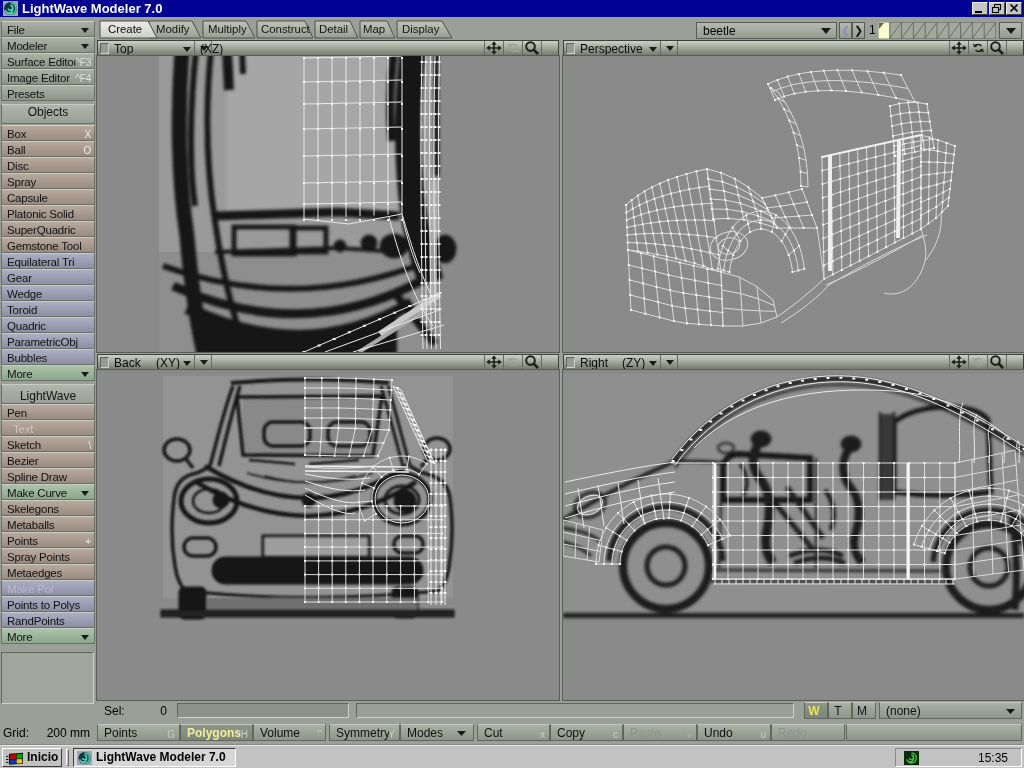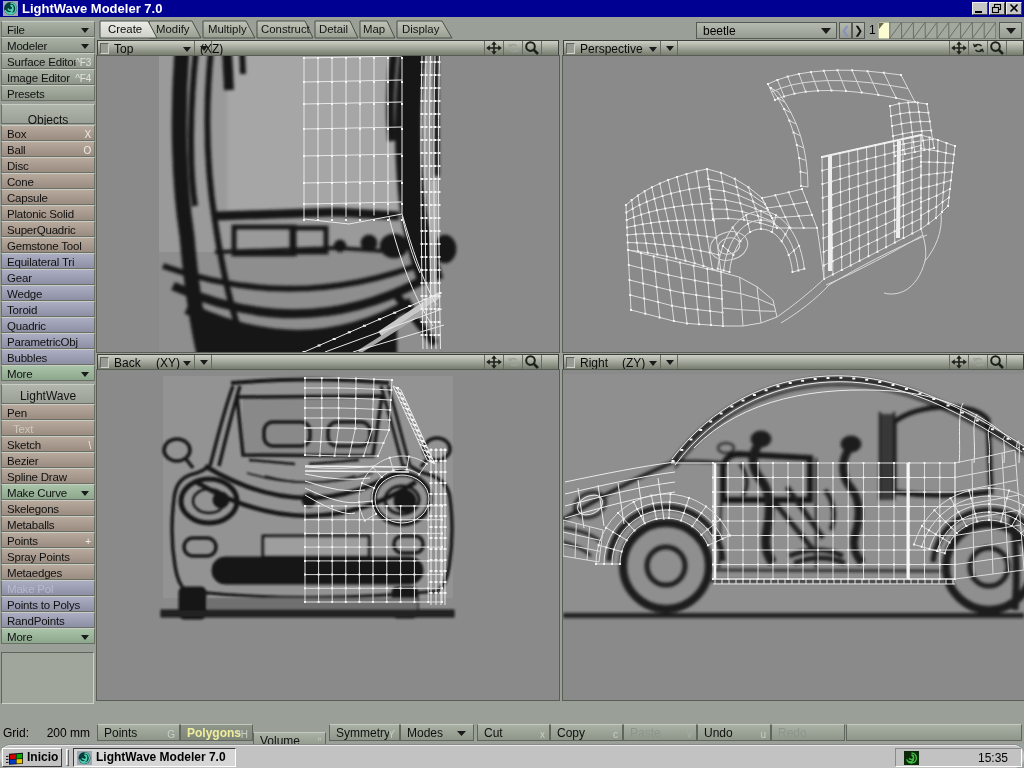--- a/index.html
+++ b/index.html
@@ -22,21 +22,21 @@
 .dimb{color:#b8bacb !important;}
 
 .vph{position:absolute;height:16px;background:linear-gradient(#ccd0c6,#767c6e);border:1px solid #3c403a;}
 .vph .lbl{position:absolute;top:1px;font-size:12px;color:#0a0a0a;}
 .vpbody{position:absolute;background:#8a8a8a;overflow:hidden;outline:1px solid #585d55;}
 svg{display:block;}
 .fld{position:absolute;border:1px solid;border-color:#5f655d #cdd1c9 #cdd1c9 #5f655d;background:#969c94;}
 .tb{position:absolute;height:17px;font-size:12px;color:#101010;padding:1px 4px 0 6px;
  border:1px solid #60655e;border-top:1px solid #c4c8c0;background:linear-gradient(#a9b1a5,#8e968a);line-height:15px;}
 .tb .sc{position:absolute;right:4px;top:2px;color:#c9cdc5;font-size:10px;}
-#taskbar{position:absolute;left:0;top:745px;width:1024px;height:23px;background:#c2c2c2;border-top:1px solid #e8e8e8;box-shadow:0 -1px 0 #8a8a8a;border-radius:10px;}
+#taskbar{position:absolute;left:0;top:745px;width:1024px;height:23px;background:#c2c2c2;border-top:1px solid #e8e8e8;box-shadow:0 -1px 0 #8a8a8a;}
 .tskbtn{position:absolute;top:2px;height:19px;background:#c2c2c2;border:1px solid;border-color:#ffffff #3a3a3a #3a3a3a #ffffff;font-size:12px;font-weight:bold;color:#000;}
 </style></head><body>
 <div id="titlebar">
   <svg class="abs" style="left:3px;top:1px" width="16" height="15">
     <rect x="0" y="0" width="15" height="15" fill="#9aa6b2"></rect>
     <circle cx="7.5" cy="7.5" r="6.5" fill="#073a3a"></circle>
     <path d="M7.5 2 A5.5 5.5 0 1 1 2.2 9 A4 4 0 1 0 7.5 4.2 A2.5 2.5 0 1 1 5 7.5" fill="none" stroke="#4fd0b0" stroke-width="1.6"></path>
   </svg>
   <div class="txt">LightWave Modeler 7.0</div>
   <div class="winbtn" style="right:36px">
@@ -125,25 +125,25 @@
         <path d="M0 0 L10 0 L5 6 Z" fill="#1a1a1a"></path>
       </svg>
     </div>
 
   <div id="sidebar">
   <div class="sb gray" style="top:4px">File<span class="dd"></span></div>
   <div class="sb gray" style="top:20px">Modeler<span class="dd"></span></div>
   <div class="sb gray" style="top:36px">Surface Editor<span class="sc">^F3</span></div>
   <div class="sb gray" style="top:52px">Image Editor<span class="sc">^F4</span></div>
   <div class="sb gray" style="top:68px">Presets</div>
-  <div class="hdr" style="top:87px;padding-top:8px;background:linear-gradient(#b0b6ac,#9aa096);border:1px solid #6a6f66;border-top:1px solid #c8ccc4;height:20px;">Objects</div>
+  <div class="hdr" style="top:87px;padding-top:0;background:linear-gradient(#b0b6ac,#9aa096);border:1px solid #6a6f66;border-top:1px solid #c8ccc4;height:20px;">Objects</div>
   <div class="sb warm" style="top:108px">Box<span class="sc" style="color:#efefe7">X</span></div>
   <div class="sb warm" style="top:124px">Ball<span class="sc" style="color:#efefe7">O</span></div>
   <div class="sb warm" style="top:140px">Disc</div>
-  <div class="sb warm" style="top:156px">Cone</div>
+  <div class="sb warm" style="top:156px">Spray</div>
   <div class="sb warm" style="top:172px">Capsule</div>
   <div class="sb warm" style="top:188px">Platonic Solid</div>
   <div class="sb warm" style="top:204px">SuperQuadric</div>
   <div class="sb warm" style="top:220px">Gemstone Tool</div>
   <div class="sb blue" style="top:236px">Equilateral Tri</div>
   <div class="sb blue" style="top:252px">Gear</div>
   <div class="sb blue" style="top:268px">Wedge</div>
   <div class="sb blue" style="top:284px">Toroid</div>
   <div class="sb blue" style="top:300px">Quadric</div>
   <div class="sb blue" style="top:316px">ParametricObj</div>
@@ -514,27 +514,40 @@
           <path d="M381.8,183.3 L383.4,178.6 L385.5,174.2 L388.1,169.9 L391.1,166.0 L394.5,162.4 L398.3,159.3 L402.4,156.5 L406.8,154.2 L411.4,152.4 L416.2,151.1 L421.1,150.3 L426.0,150.0 L430.9,150.3 L435.8,151.1 L440.6,152.4 L445.2,154.2 L449.6,156.5 L453.7,159.3 L457.5,162.4 L460.9,166.0 L463.9,169.9 L466.5,174.2 L468.6,178.6 L470.2,183.3 M374.1,181.1 L376.0,175.6 L378.5,170.4 L381.5,165.4 L385.0,160.8 L389.1,156.6 L393.5,152.9 L398.3,149.6 L403.5,146.9 L408.9,144.8 L414.5,143.2 L420.2,142.3 L426.0,142.0 L431.8,142.3 L437.5,143.2 L443.1,144.8 L448.5,146.9 L453.7,149.6 L458.5,152.9 L462.9,156.6 L467.0,160.8 L470.5,165.4 L473.5,170.4 L476.0,175.6 L477.9,181.1 M366.4,178.9 L368.6,172.6 L371.4,166.6 L374.9,160.9 L379.0,155.6 L383.6,150.8 L388.7,146.5 L394.2,142.8 L400.1,139.7 L406.3,137.2 L412.8,135.4 L419.3,134.4 L426.0,134.0 L432.7,134.4 L439.2,135.4 L445.7,137.2 L451.9,139.7 L457.8,142.8 L463.3,146.5 L468.4,150.8 L473.0,155.6 L477.1,160.9 L480.6,166.6 L483.4,172.6 L485.6,178.9 M358.7,176.7 L361.2,169.6 L364.4,162.8 L368.3,156.4 L372.9,150.4 L378.1,144.9 L383.9,140.1 L390.1,135.9 L396.8,132.4 L403.8,129.6 L411.0,127.6 L418.5,126.4 L426.0,126.0 L433.5,126.4 L441.0,127.6 L448.2,129.6 L455.2,132.4 L461.9,135.9 L468.1,140.1 L473.9,144.9 L479.1,150.4 L483.7,156.4 L487.6,162.8 L490.8,169.6 L493.3,176.7 M351.0,174.5 L353.8,166.6 L357.3,159.0 L361.7,151.8 L366.8,145.2 L372.6,139.1 L379.1,133.7 L386.0,129.0 L393.4,125.1 L401.3,122.0 L409.3,119.8 L417.6,118.5 L426.0,118.0 L434.4,118.5 L442.7,119.8 L450.7,122.0 L458.6,125.1 L466.0,129.0 L472.9,133.7 L479.4,139.1 L485.2,145.2 L490.3,151.8 L494.7,159.0 L498.2,166.6 L501.0,174.5 M381.8,183.3 L351.0,174.5 M386.5,172.4 L359.0,156.1 M393.8,163.1 L371.4,140.3 M403.3,156.0 L387.5,128.2 M414.2,151.5 L406.1,120.6 M426.0,150.0 L426.0,118.0 M437.8,151.5 L445.9,120.6 M448.7,156.0 L464.5,128.2 M458.2,163.1 L480.6,140.3 M465.5,172.4 L493.0,156.1 M470.2,183.3 L501.0,174.5" fill="none" stroke="#dcdcdc" stroke-width="1.0"></path>
           <path d="M380.8,183.3h2 M385.5,172.4h2 M392.8,163.1h2 M402.3,156.0h2 M413.2,151.5h2 M425.0,150.0h2 M436.8,151.5h2 M447.7,156.0h2 M457.2,163.1h2 M464.5,172.4h2 M469.2,183.3h2 M373.1,181.1h2 M378.6,168.3h2 M387.2,157.4h2 M398.3,149.0h2 M411.2,143.8h2 M425.0,142.0h2 M438.8,143.8h2 M451.7,149.0h2 M462.8,157.4h2 M471.4,168.3h2 M476.9,181.1h2 M365.4,178.9h2 M371.7,164.3h2 M381.6,151.7h2 M394.4,142.1h2 M409.2,136.1h2 M425.0,134.0h2 M440.8,136.1h2 M455.6,142.1h2 M468.4,151.7h2 M478.3,164.3h2 M484.6,178.9h2 M357.7,176.7h2 M364.9,160.2h2 M376.0,146.0h2 M390.4,135.1h2 M407.1,128.3h2 M425.0,126.0h2 M442.9,128.3h2 M459.6,135.1h2 M474.0,146.0h2 M485.1,160.2h2 M492.3,176.7h2 M350.0,174.5h2 M358.0,156.1h2 M370.4,140.3h2 M386.5,128.2h2 M405.1,120.6h2 M425.0,118.0h2 M444.9,120.6h2 M463.5,128.2h2 M479.6,140.3h2 M492.0,156.1h2 M500.0,174.5h2" stroke="#f4f4f4" stroke-width="2" fill="none"></path>
           <path d="M392.0,93.0 L392.0,107.5 L392.0,122.0 L392.0,136.5 L392.0,151.0 L392.0,165.5 L392.0,180.0 L392.0,194.5 L392.0,209.0 M409.0,89.5 L409.2,104.1 L409.5,118.8 L409.8,133.4 L410.0,148.0 L410.2,162.6 L410.5,177.2 L410.8,191.9 L411.0,206.5 M426.0,86.0 L426.5,100.8 L427.0,115.5 L427.5,130.2 L428.0,145.0 L428.5,159.8 L429.0,174.5 L429.5,189.2 L430.0,204.0 M439.0,83.0 L439.8,97.9 L440.6,112.8 L441.4,127.6 L442.2,142.5 L443.1,157.4 L443.9,172.2 L444.7,187.1 L445.5,202.0 M452.0,80.0 L453.1,95.0 L454.2,110.0 L455.4,125.0 L456.5,140.0 L457.6,155.0 L458.8,170.0 L459.9,185.0 L461.0,200.0 M392.0,93.0 L409.0,89.5 L426.0,86.0 L439.0,83.0 L452.0,80.0 M392.0,107.5 L409.2,104.1 L426.5,100.8 L439.8,97.9 L453.1,95.0 M392.0,122.0 L409.5,118.8 L427.0,115.5 L440.6,112.8 L454.2,110.0 M392.0,136.5 L409.8,133.4 L427.5,130.2 L441.4,127.6 L455.4,125.0 M392.0,151.0 L410.0,148.0 L428.0,145.0 L442.2,142.5 L456.5,140.0 M392.0,165.5 L410.2,162.6 L428.5,159.8 L443.1,157.4 L457.6,155.0 M392.0,180.0 L410.5,177.2 L429.0,174.5 L443.9,172.2 L458.8,170.0 M392.0,194.5 L410.8,191.9 L429.5,189.2 L444.7,187.1 L459.9,185.0 M392.0,209.0 L411.0,206.5 L430.0,204.0 L445.5,202.0 L461.0,200.0" fill="none" stroke="#dcdcdc" stroke-width="1.0"></path>
           <path d="M396,93 C398,80 394,43 400,33 M411,93 C413,72 408,54 414,44 M426,93 C428,64 422,65 428,55 M441,93 C443,56 436,76 442,66 M456,93 C458,48 450,87 456,77"></path>
           <path d="M150,209 L392,209 M150,214 L392,214 M152,209 L152,214 M159,209 L159,214 M166,209 L166,214 M173,209 L173,214 M180,209 L180,214 M187,209 L187,214 M194,209 L194,214 M201,209 L201,214 M208,209 L208,214 M215,209 L215,214 M222,209 L222,214 M229,209 L229,214 M236,209 L236,214 M243,209 L243,214 M250,209 L250,214 M257,209 L257,214 M264,209 L264,214 M271,209 L271,214 M278,209 L278,214 M285,209 L285,214 M292,209 L292,214 M299,209 L299,214 M306,209 L306,214 M313,209 L313,214 M320,209 L320,214 M327,209 L327,214 M334,209 L334,214 M341,209 L341,214 M348,209 L348,214 M355,209 L355,214 M362,209 L362,214 M369,209 L369,214 M376,209 L376,214 M383,209 L383,214 M390,209 L390,214"></path>
           <ellipse cx="27" cy="135" rx="13" ry="9" transform="rotate(-25 27 135)" stroke="#eaeaea"></ellipse>
         </g>
       </svg>
     </div>
 
+  <div class="abs" style="left:97px;top:684px;width:927px;height:19px;background:#9aa098;">
+    <div class="abs" style="left:7px;top:3px;font-size:12px;">Sel:</div>
+    <div class="abs" style="left:48px;top:3px;width:22px;font-size:12px;text-align:right;">0</div>
+    <div class="fld" style="left:80px;top:2px;width:172px;height:15px;background:#8d938b;"></div>
+    <div class="fld" style="left:259px;top:2px;width:438px;height:15px;background:#9aa098;"></div>
+    <div class="tb" style="left:707px;top:1px;width:24px;background:linear-gradient(#8e968a,#7e867a);color:#e8e460;font-weight:bold;text-align:center;padding-left:0;">W</div>
+    <div class="tb" style="left:731px;top:1px;width:24px;text-align:center;padding-left:0;">T</div>
+    <div class="tb" style="left:755px;top:1px;width:24px;text-align:center;padding-left:0;">M</div>
+    <div class="tb" style="left:782px;top:1px;width:143px;">(none)
+      <svg class="abs" style="right:5px;top:6px" width="10" height="6">
+          <path d="M0 0 L9 0 L4.5 5 Z" fill="#1a1a1a"></path>
+        </svg></div>
+  </div>
 
   <div id="toolrow" class="abs" style="left:0;top:706px;width:1024px;height:20px;background:#9aa098;">
   <div class="abs" style="left:3px;top:3px;font-size:12px;">Grid:</div>
   <div class="abs" style="left:30px;top:3px;width:60px;font-size:12px;text-align:right;">200 mm</div>
   <div class="tb" style="left:97px;top:1px;width:83px;">Points<span class="sc">G</span></div>
   <div class="tb" style="left:180px;top:1px;width:73px;background:linear-gradient(#8e968a,#7e867a);"><b style="color:#f0ee9a">Polygons</b><span class="sc">^H</span></div>
-  <div class="tb" style="left:253px;top:1px;width:73px;margin-top:8px;">Volume<span class="sc">”</span></div>
+  <div class="tb" style="left:253px;top:1px;width:73px;">Volume<span class="sc">”</span></div>
   <div class="tb" style="left:329px;top:1px;width:71px;">Symmetry<span class="sc">Y</span></div>
   <div class="tb" style="left:400px;top:1px;width:74px;">Modes<svg class="abs" style="right:6px;top:6px" width="10" height="6">
           <path d="M0 0 L9 0 L4.5 5 Z" fill="#1a1a1a"></path>
         </svg></div>
   <div class="tb" style="left:477px;top:1px;width:73px;">Cut<span class="sc">x</span></div>
   <div class="tb" style="left:550px;top:1px;width:73px;">Copy<span class="sc">c</span></div>
   <div class="tb" style="left:623px;top:1px;width:74px;"><span style="color:#8e948c">Paste</span><span class="sc" style="color:#a8aea4">v</span></div>
   <div class="tb" style="left:697px;top:1px;width:74px;">Undo<span class="sc">u</span></div>
   <div class="tb" style="left:771px;top:1px;width:74px;"><span style="color:#8e948c">Redo</span></div>
   <div class="tb" style="left:846px;top:1px;width:176px;"></div>

